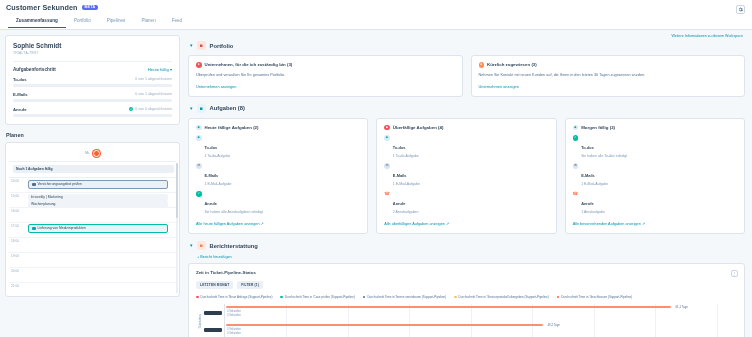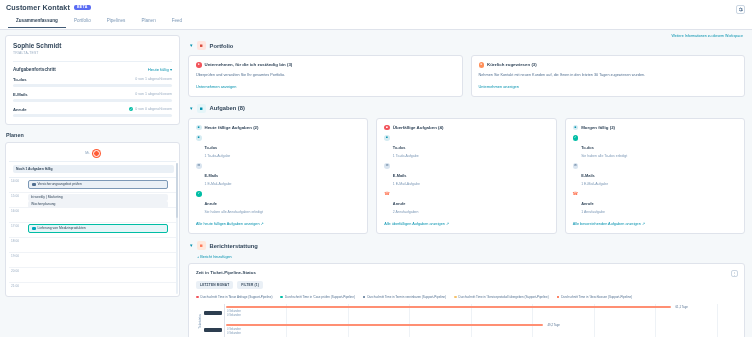--- a/index.html
+++ b/index.html
@@ -193,21 +193,21 @@
   .bar-label { position: absolute; font-size: 2.8px; color: #516f90; white-space: nowrap; }
   .bar-sub { position: absolute; font-size: 2.6px; color: #7c98b6; white-space: nowrap; }
 </style>
 </head>
 <body>
 
 <div class="app">
 
   <div class="topbar">
     <div class="title-row">
-      <span class="app-title">Customer Kontakt</span>
+      <span class="app-title">Customer Sekunden</span>
       <span class="beta-badge">BETA</span>
     </div>
     <div class="tabs">
       <div class="tab active">Zusammenfassung</div>
       <div class="tab">Portfolio</div>
       <div class="tab">Pipelines</div>
       <div class="tab">Planen</div>
       <div class="tab">Feed</div>
     </div>
     <div class="settings-btn">

